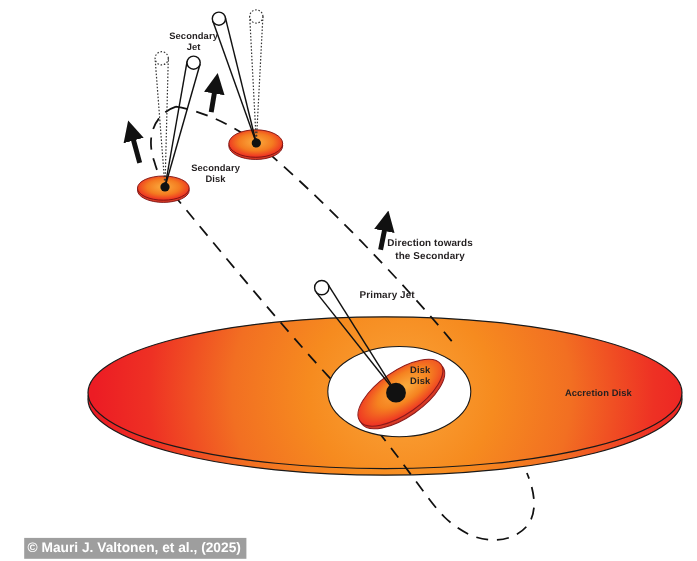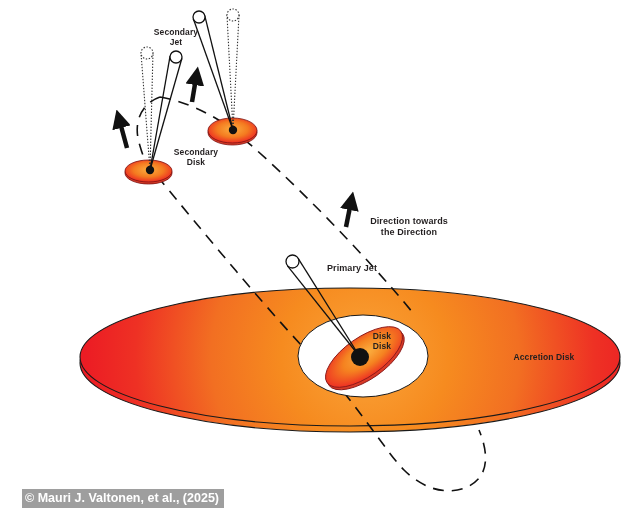--- a/index.html
+++ b/index.html
@@ -113,23 +113,23 @@
   <div class="lbl" style="left:116px;top:27px;width:80px;">
     <span>Secondary</span>
     <span>Jet</span>
   </div>
 
   <div class="lbl" style="left:136px;top:147px;width:80px;">
     <span>Secondary</span>
     <span>Disk</span>
   </div>
 
-  <div class="lbl lbl-direction" style="left:329px;top:216px;width:120px;text-align:center;">
+  <div class="lbl lbl-direction" style="left:311px;top:216px;width:120px;text-align:center;">
     <span>Direction towards</span>
-    <span>the Direction</span>
+    <span>the Secondary</span>
   </div>
 
   <div class="lbl lbl-left" style="left:292px;top:263px;width:80px;font-size:9px;text-align:center;">Primary Jet</div>
 
   <div class="lbl" style="left:337px;top:331px;width:50px;">
     <span>Disk</span>
     <span>Disk</span>
   </div>
 
   <div class="lbl" style="left:474px;top:352px;width:100px;">Accretion Disk</div>

